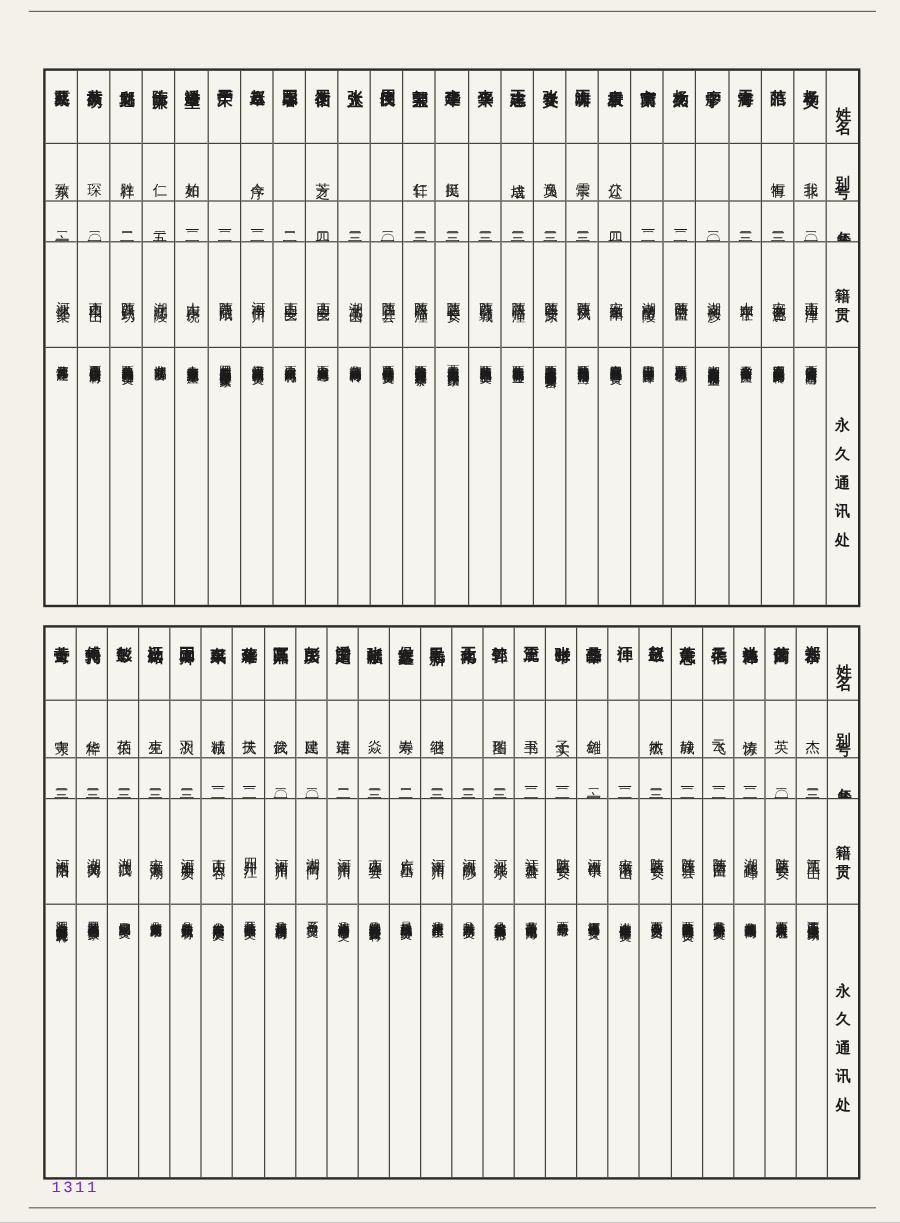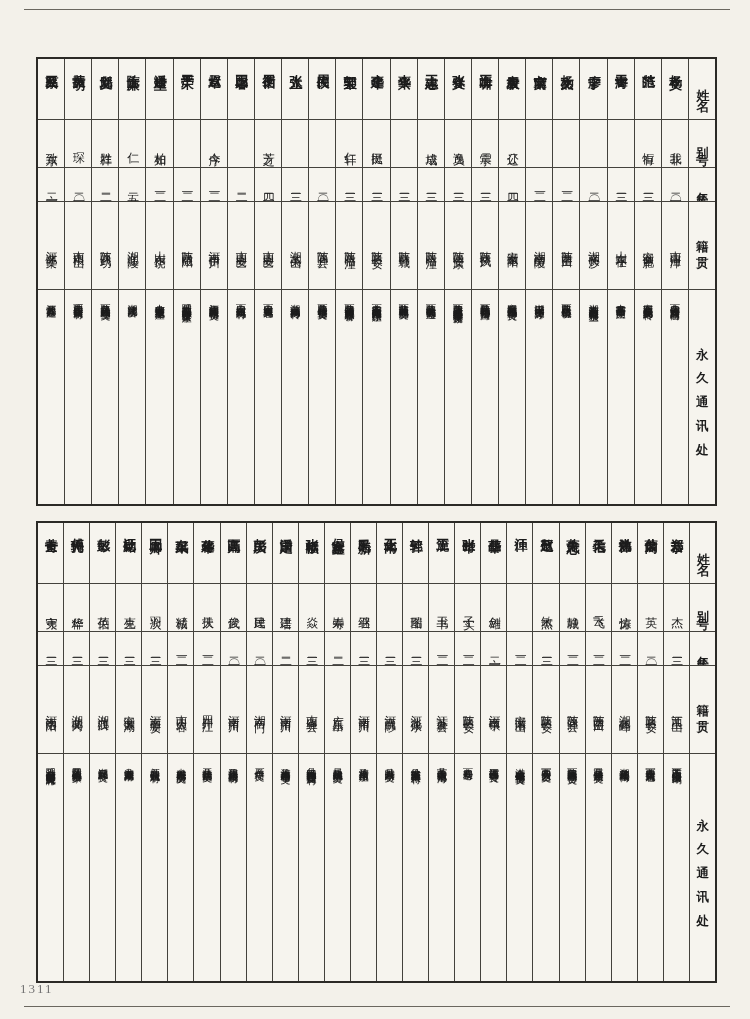--- a/index.html
+++ b/index.html
@@ -55,23 +55,23 @@
               justify-content:flex-start; padding-top:6px; }
 
   .header-col .cell { justify-content:center; padding-top:0; font-weight:bold; }
   .header-col .r-name   { letter-spacing:10px; font-size:13px; }
   .header-col .r-alias  { letter-spacing:8px;  font-size:12.5px; }
   .header-col .r-age    { letter-spacing:2px;  font-size:11.5px; }
   .header-col .r-native { letter-spacing:16px; font-size:12.5px; }
   .header-col .r-addr   { letter-spacing:24px; font-size:12.5px; }
 
   .page-number {
-    position:absolute; left:20px; bottom:22px;
-    font-size:13px; letter-spacing:2px; color:#737373;
-    font-family:Liberation Serif, serif;
+    position:absolute; left:43px; bottom:22px;
+    font-size:13px; letter-spacing:2px; color:#6d28d9;
+    font-family:Liberation Mono, monospace;
   }
 </style>
 </head>
 <body>
 
 <div class="sheet">
   <div class="edge-rule-top"></div>
   <div class="tables">
     <div class="roster roster-top">
         <div class="col header-col">

